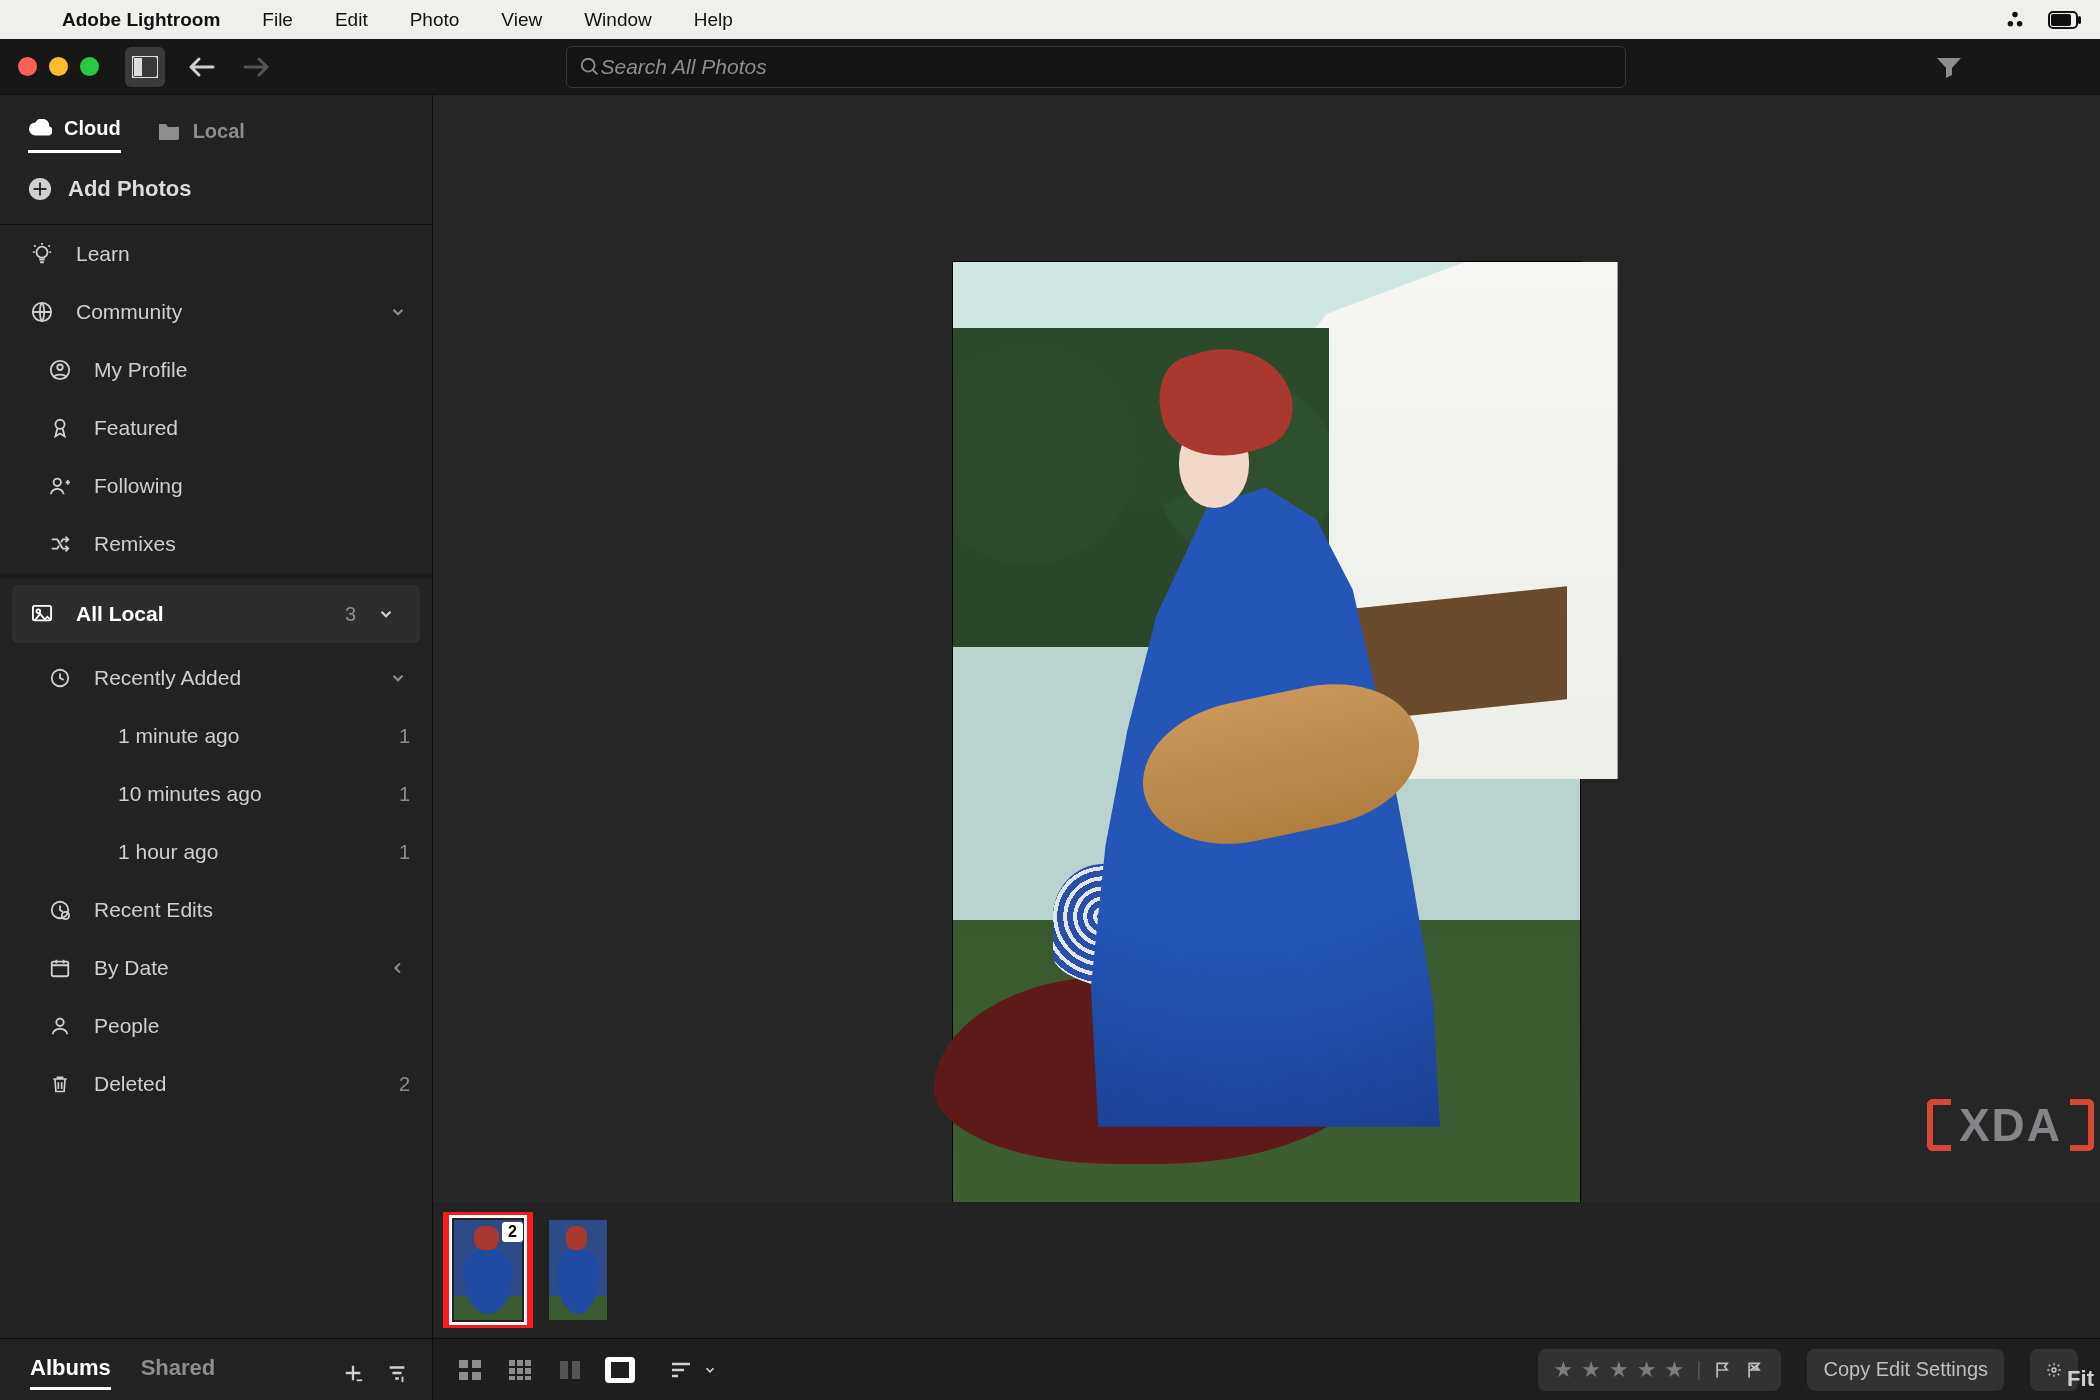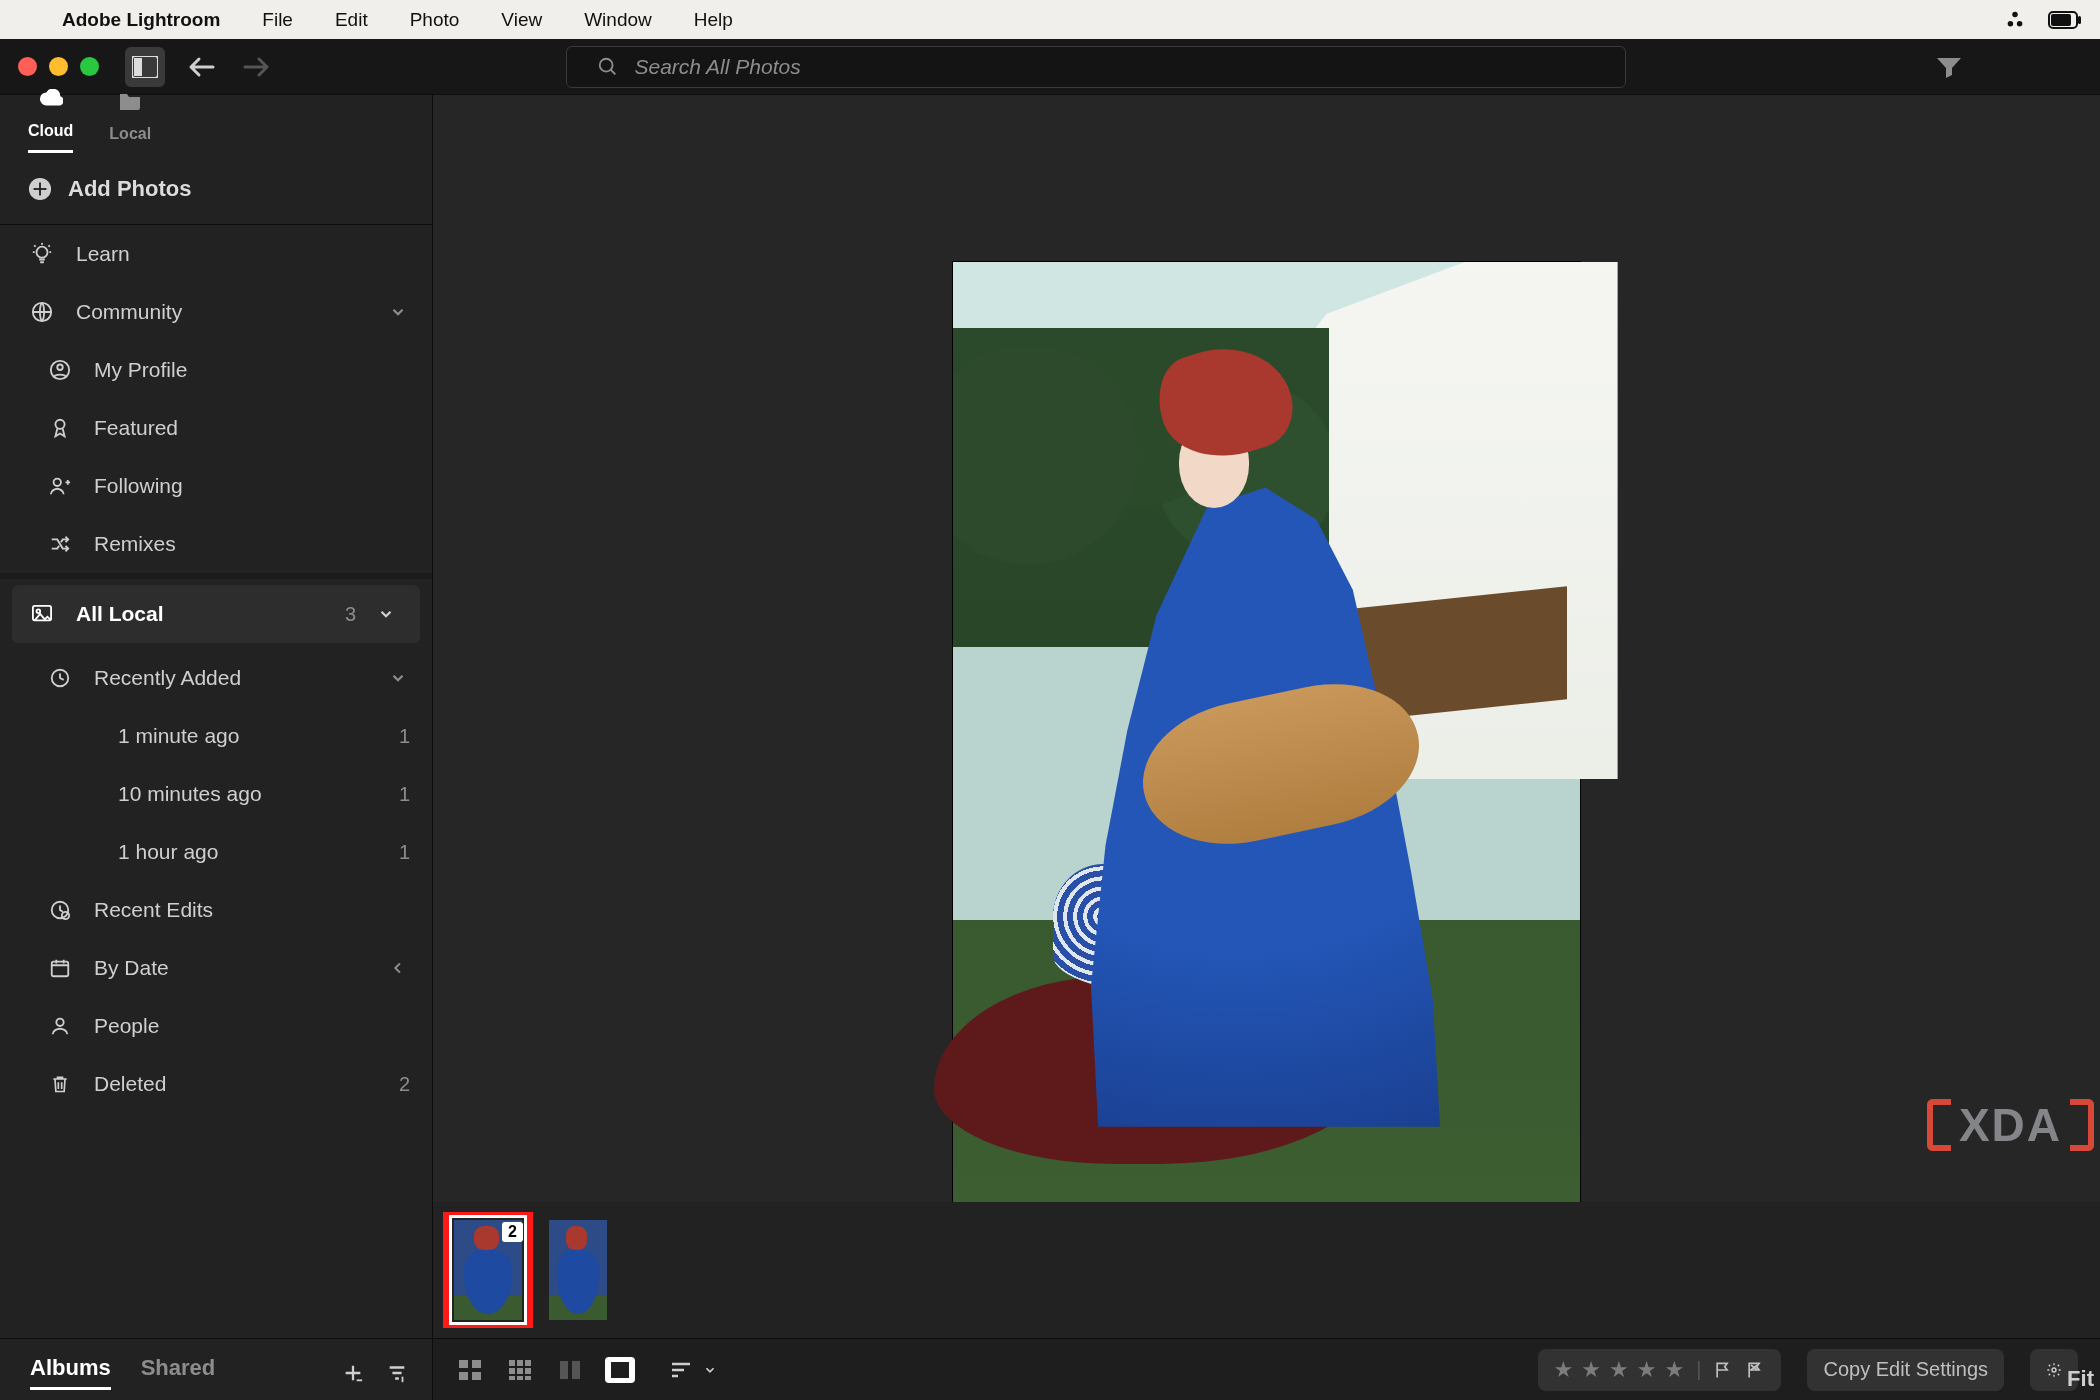--- a/index.html
+++ b/index.html
@@ -40,30 +40,30 @@
   
   .app-toolbar{height:56px;background:var(--app-bg-2);display:flex;align-items:center;padding:0 18px;gap:26px;border-bottom:1px solid var(--divider);}
   .traffic-lights{display:flex;gap:12px;}
   .tl{width:19px;height:19px;border-radius:50%;}
   .tl.red{background:#ff5f57;}
   .tl.yellow{background:#febc2e;}
   .tl.green{background:#28c840;}
   .panel-toggle{width:40px;height:40px;border-radius:6px;background:#3a3a3a;display:flex;align-items:center;justify-content:center;}
   .nav-arrows{display:flex;gap:28px;align-items:center;margin-left:-4px;}
   .search-wrap{flex:0 0 1060px;margin-left:auto;margin-right:auto;}
-  .search{height:42px;width:100%;border-radius:6px;border:1px solid var(--search-border);background:var(--search-bg);display:flex;align-items:center;gap:16px;padding:0 30px;color:var(--muted);font-size:21px;}
+  .search{height:42px;width:100%;border-radius:6px;border:1px solid var(--search-border);background:var(--search-bg);display:flex;align-items:center;gap:0;padding:0 12px;color:var(--muted);font-size:21px;}
   .filter-wrap{margin-left:16px;margin-right:120px;}
 
   
   .body{flex:1;display:flex;min-height:0;}
 
   
   .sidebar{width:433px;background:var(--sidebar-bg);display:flex;flex-direction:column;border-right:1px solid var(--divider);}
   .sidebar-top{height:58px;display:flex;align-items:end;padding:0 28px 0 28px;gap:36px;}
-  .side-tab{display:flex;align-items:center;gap:12px;color:var(--muted);padding-bottom:10px;font-size:16px;font-weight:700;flex-direction:column;}
+  .side-tab{display:flex;align-items:center;gap:12px;color:var(--muted);padding-bottom:10px;font-size:20px;font-weight:700;}
   .side-tab.active{color:#fff;border-bottom:3px solid #fff;}
   .add-photos{height:72px;display:flex;align-items:center;gap:16px;padding:0 28px;color:#dcdcdc;font-size:22px;font-weight:700;border-bottom:1px solid var(--divider);}
   .side-scroll{flex:1;overflow:auto;}
   .side-row{display:flex;align-items:center;height:58px;padding:0 22px 0 30px;gap:22px;color:var(--accent);font-size:21px;position:relative;}
   .side-row.indent1{padding-left:48px;}
   .side-row.indent2{padding-left:118px;color:#cfcfcf;}
   .side-row .tail{margin-left:auto;display:flex;align-items:center;gap:18px;color:var(--muted);font-size:20px;}
   .side-sep{height:6px;background:var(--sidebar-bg-2);}
   .side-all-photos{background:var(--row-selected);margin:6px 12px;border-radius:6px;height:58px;padding-left:18px;}
   .side-all-photos .label{font-weight:700;color:#fff;}

